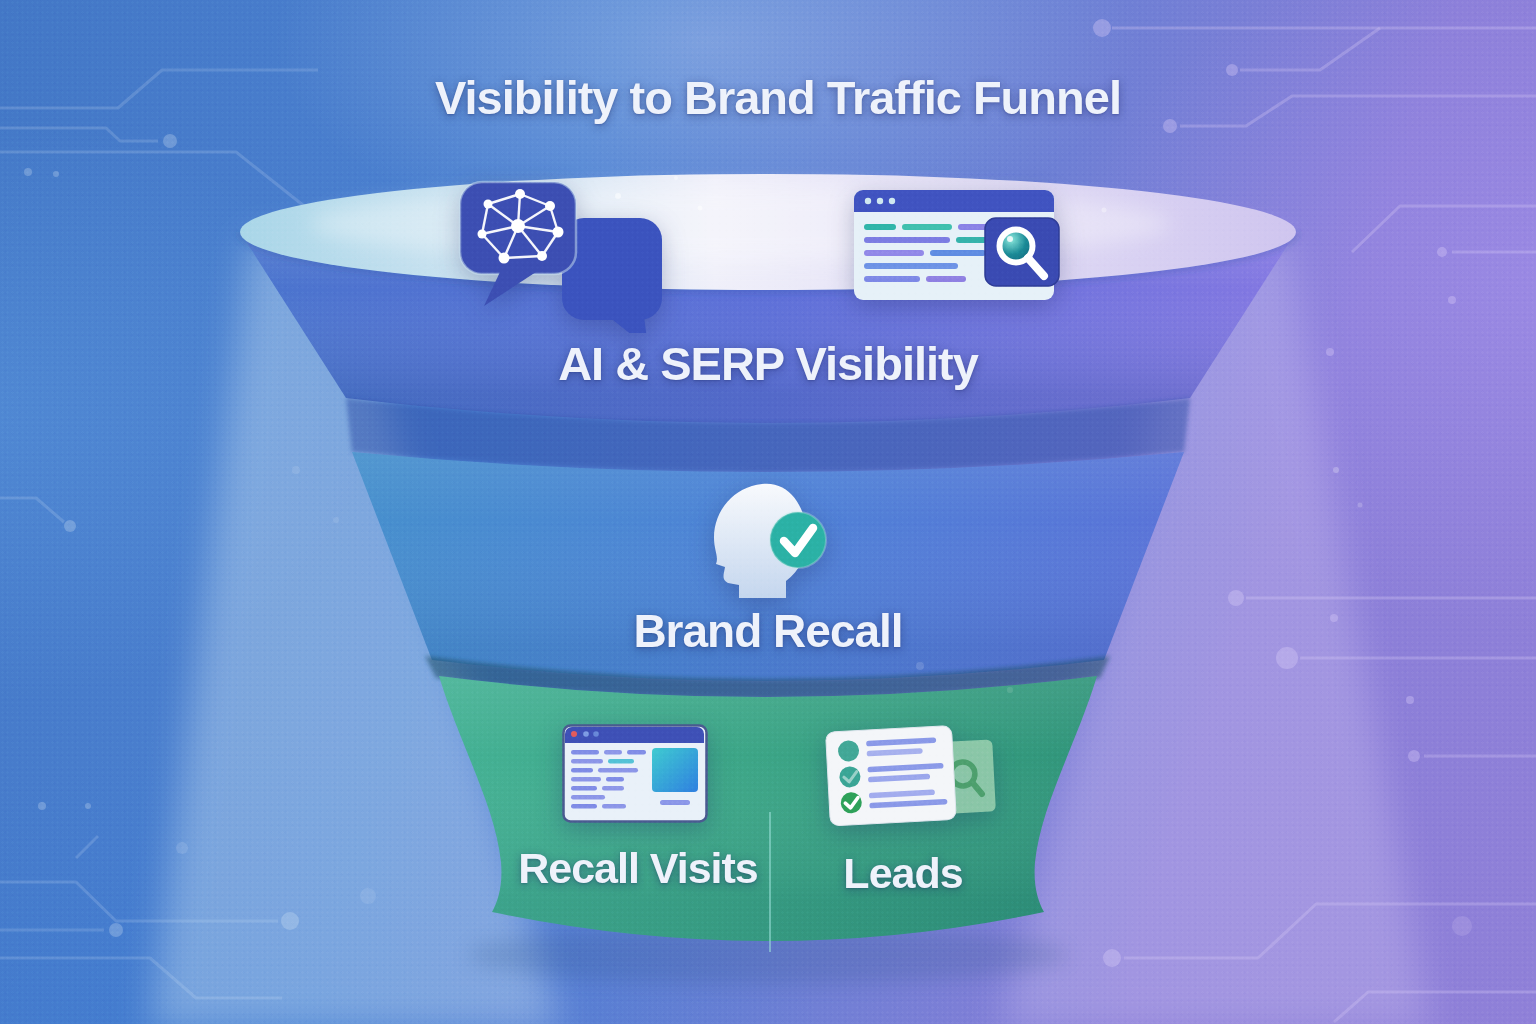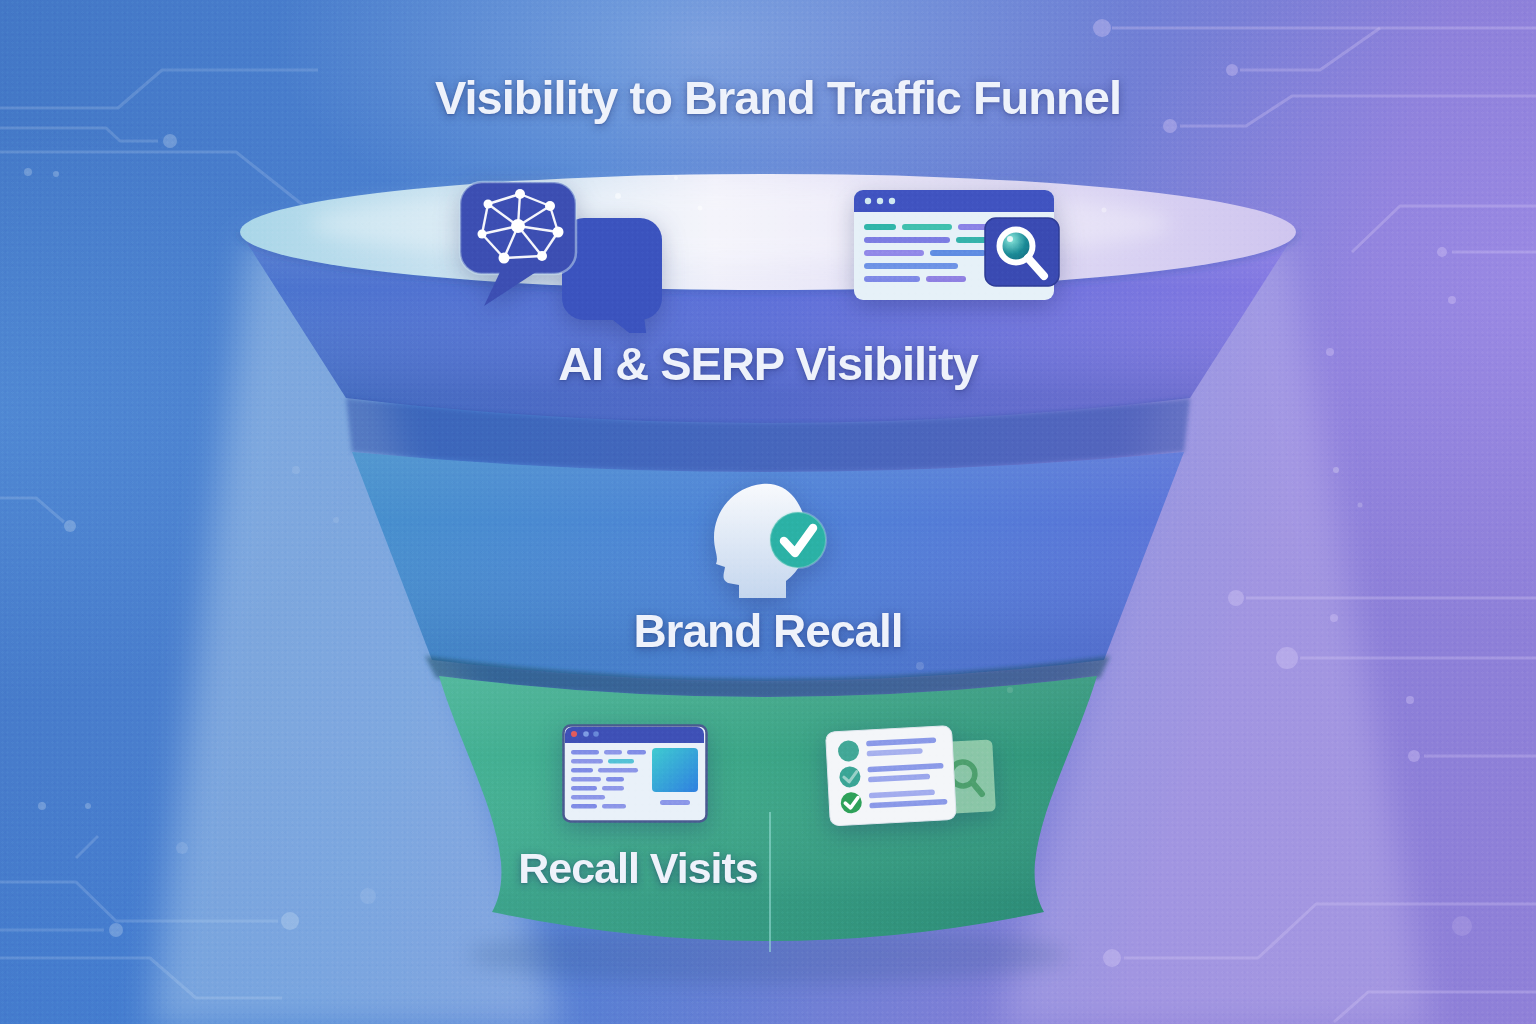--- a/index.html
+++ b/index.html
@@ -307,15 +307,16 @@
         <rect x="48" y="69" width="66" height="5.5" rx="2.75" fill="#a2acee"></rect>
         <rect x="48" y="79" width="78" height="5.5" rx="2.75" fill="#8a99e8"></rect>
       </g>
     </g>
   </svg>
 
   <div class="lbl title">Visibility to Brand Traffic Funnel</div>
   <div class="lbl s1">AI &amp; SERP Visibility</div>
   <div class="lbl s2">Brand Recall</div>
   <div class="lbl s3a">Recall Visits</div>
+  <div class="lbl s3b">Leads</div>
 
   <div class="noise"></div>
 </div>
 
 </body></html>

